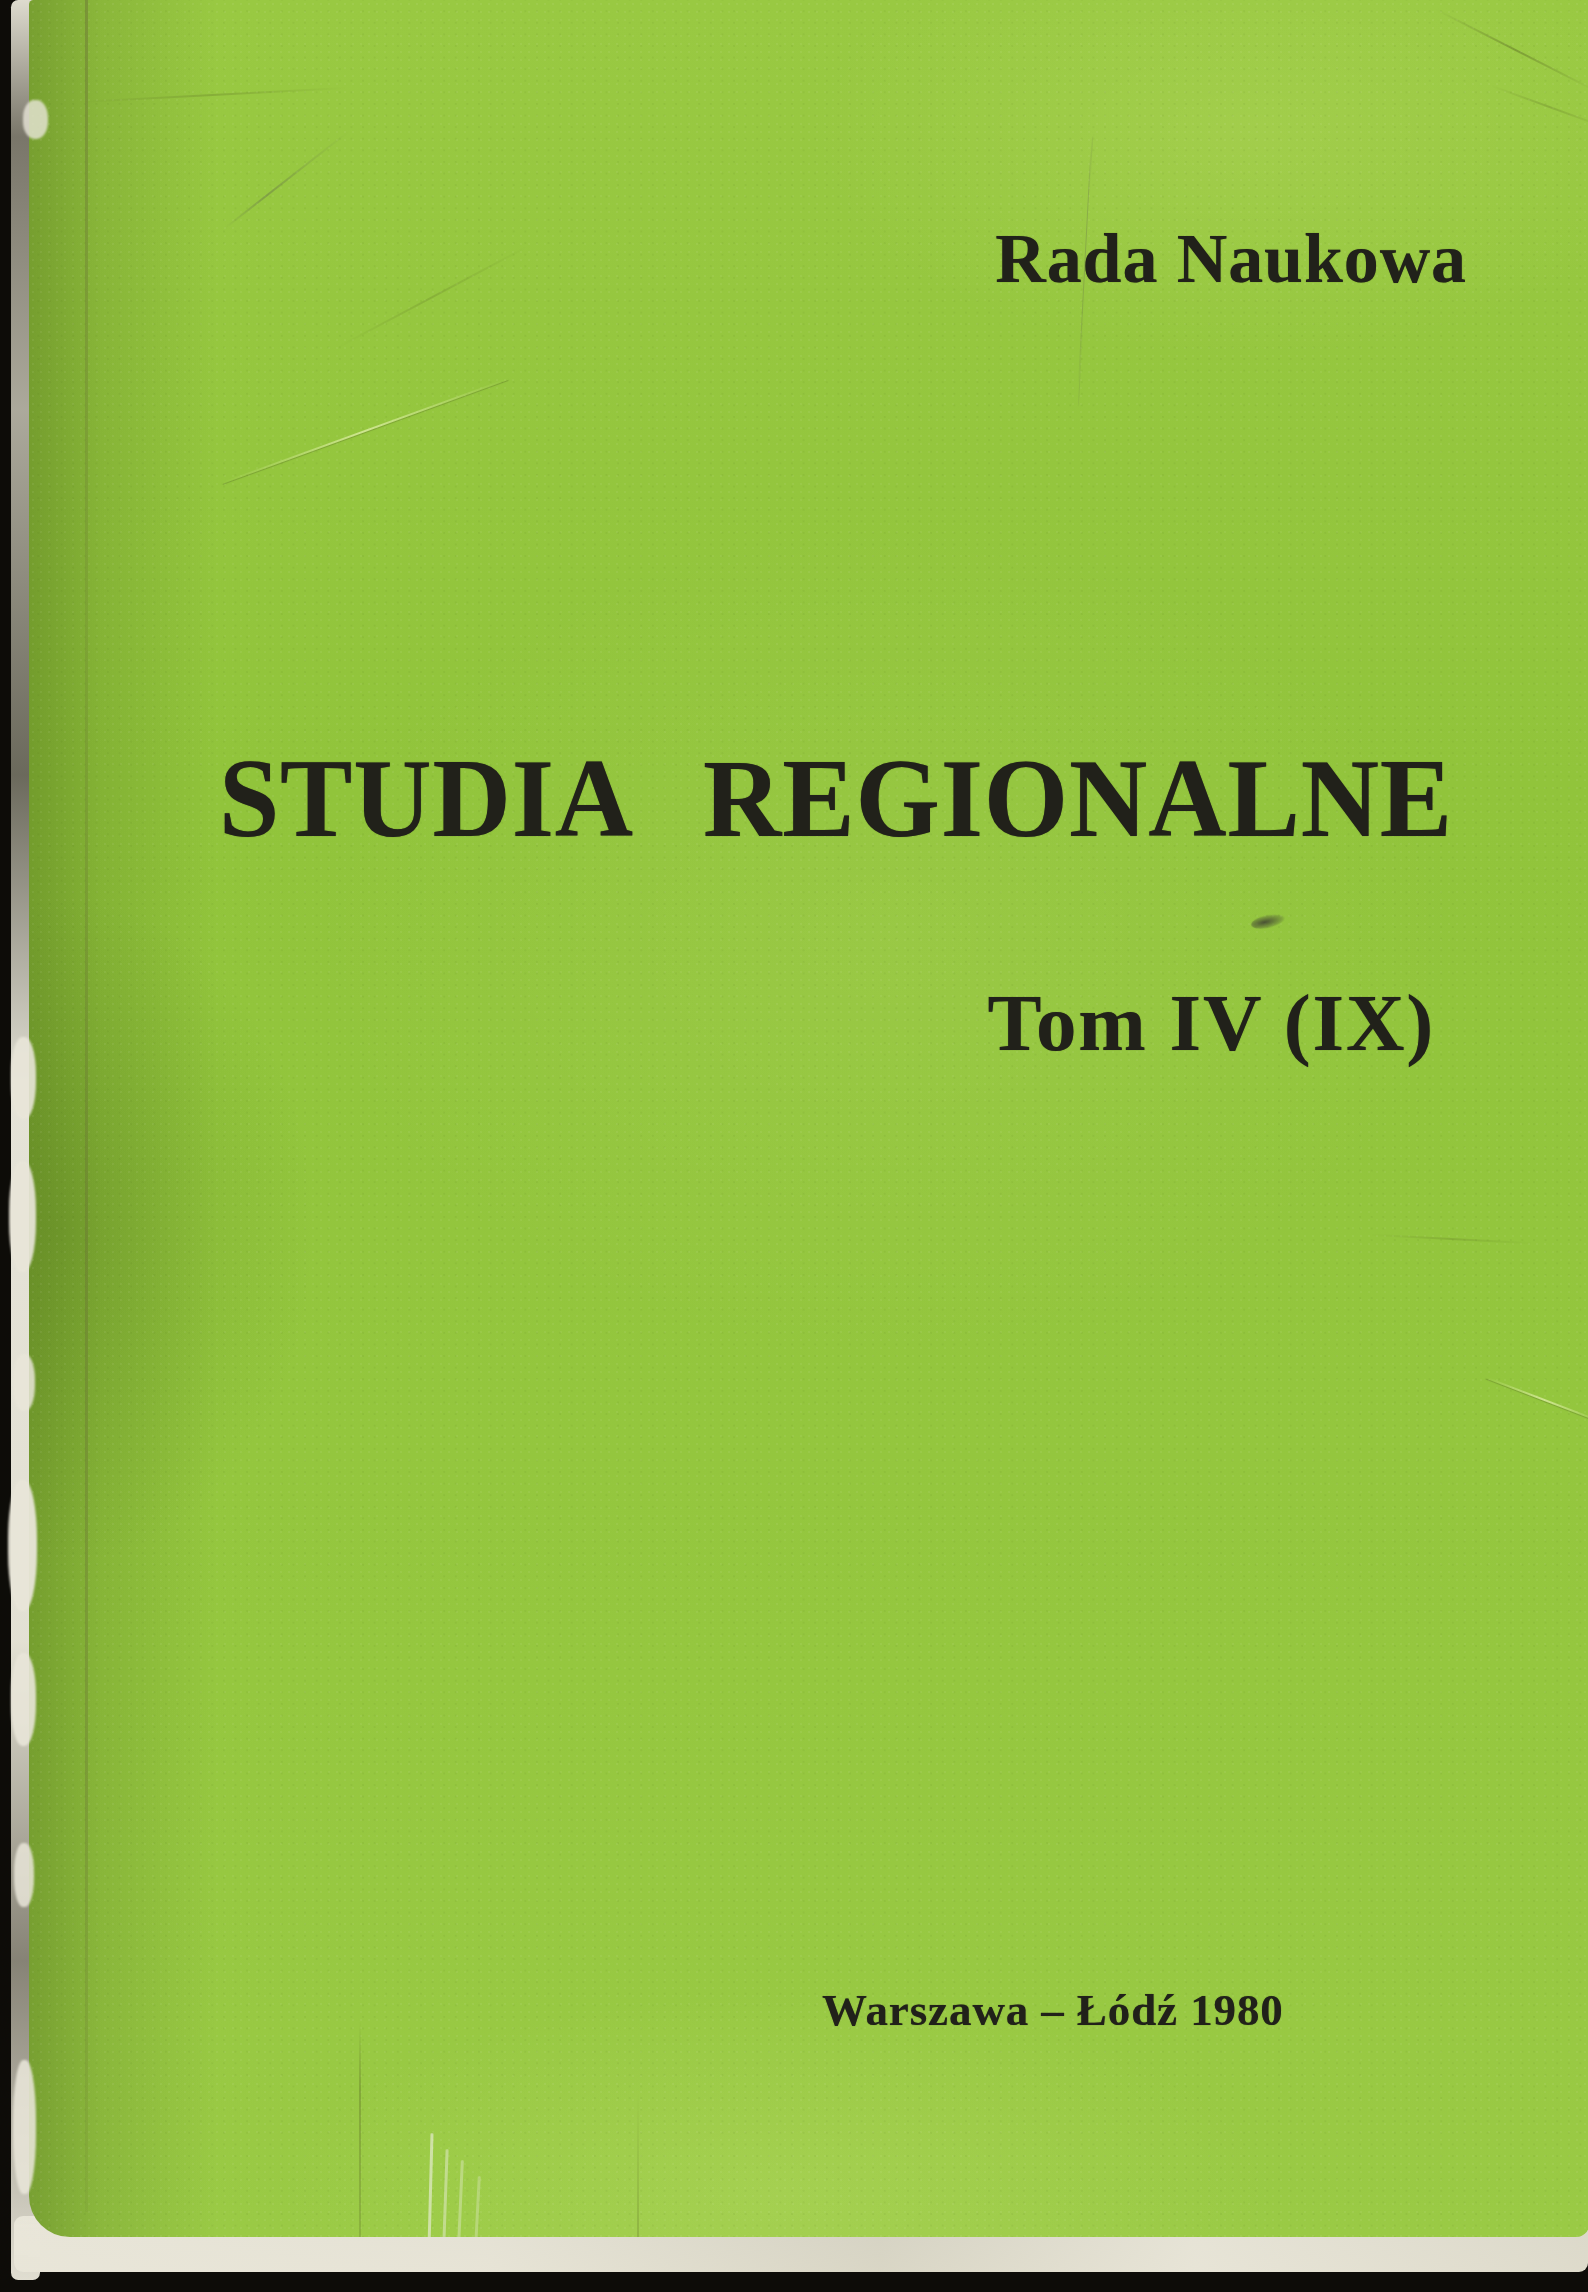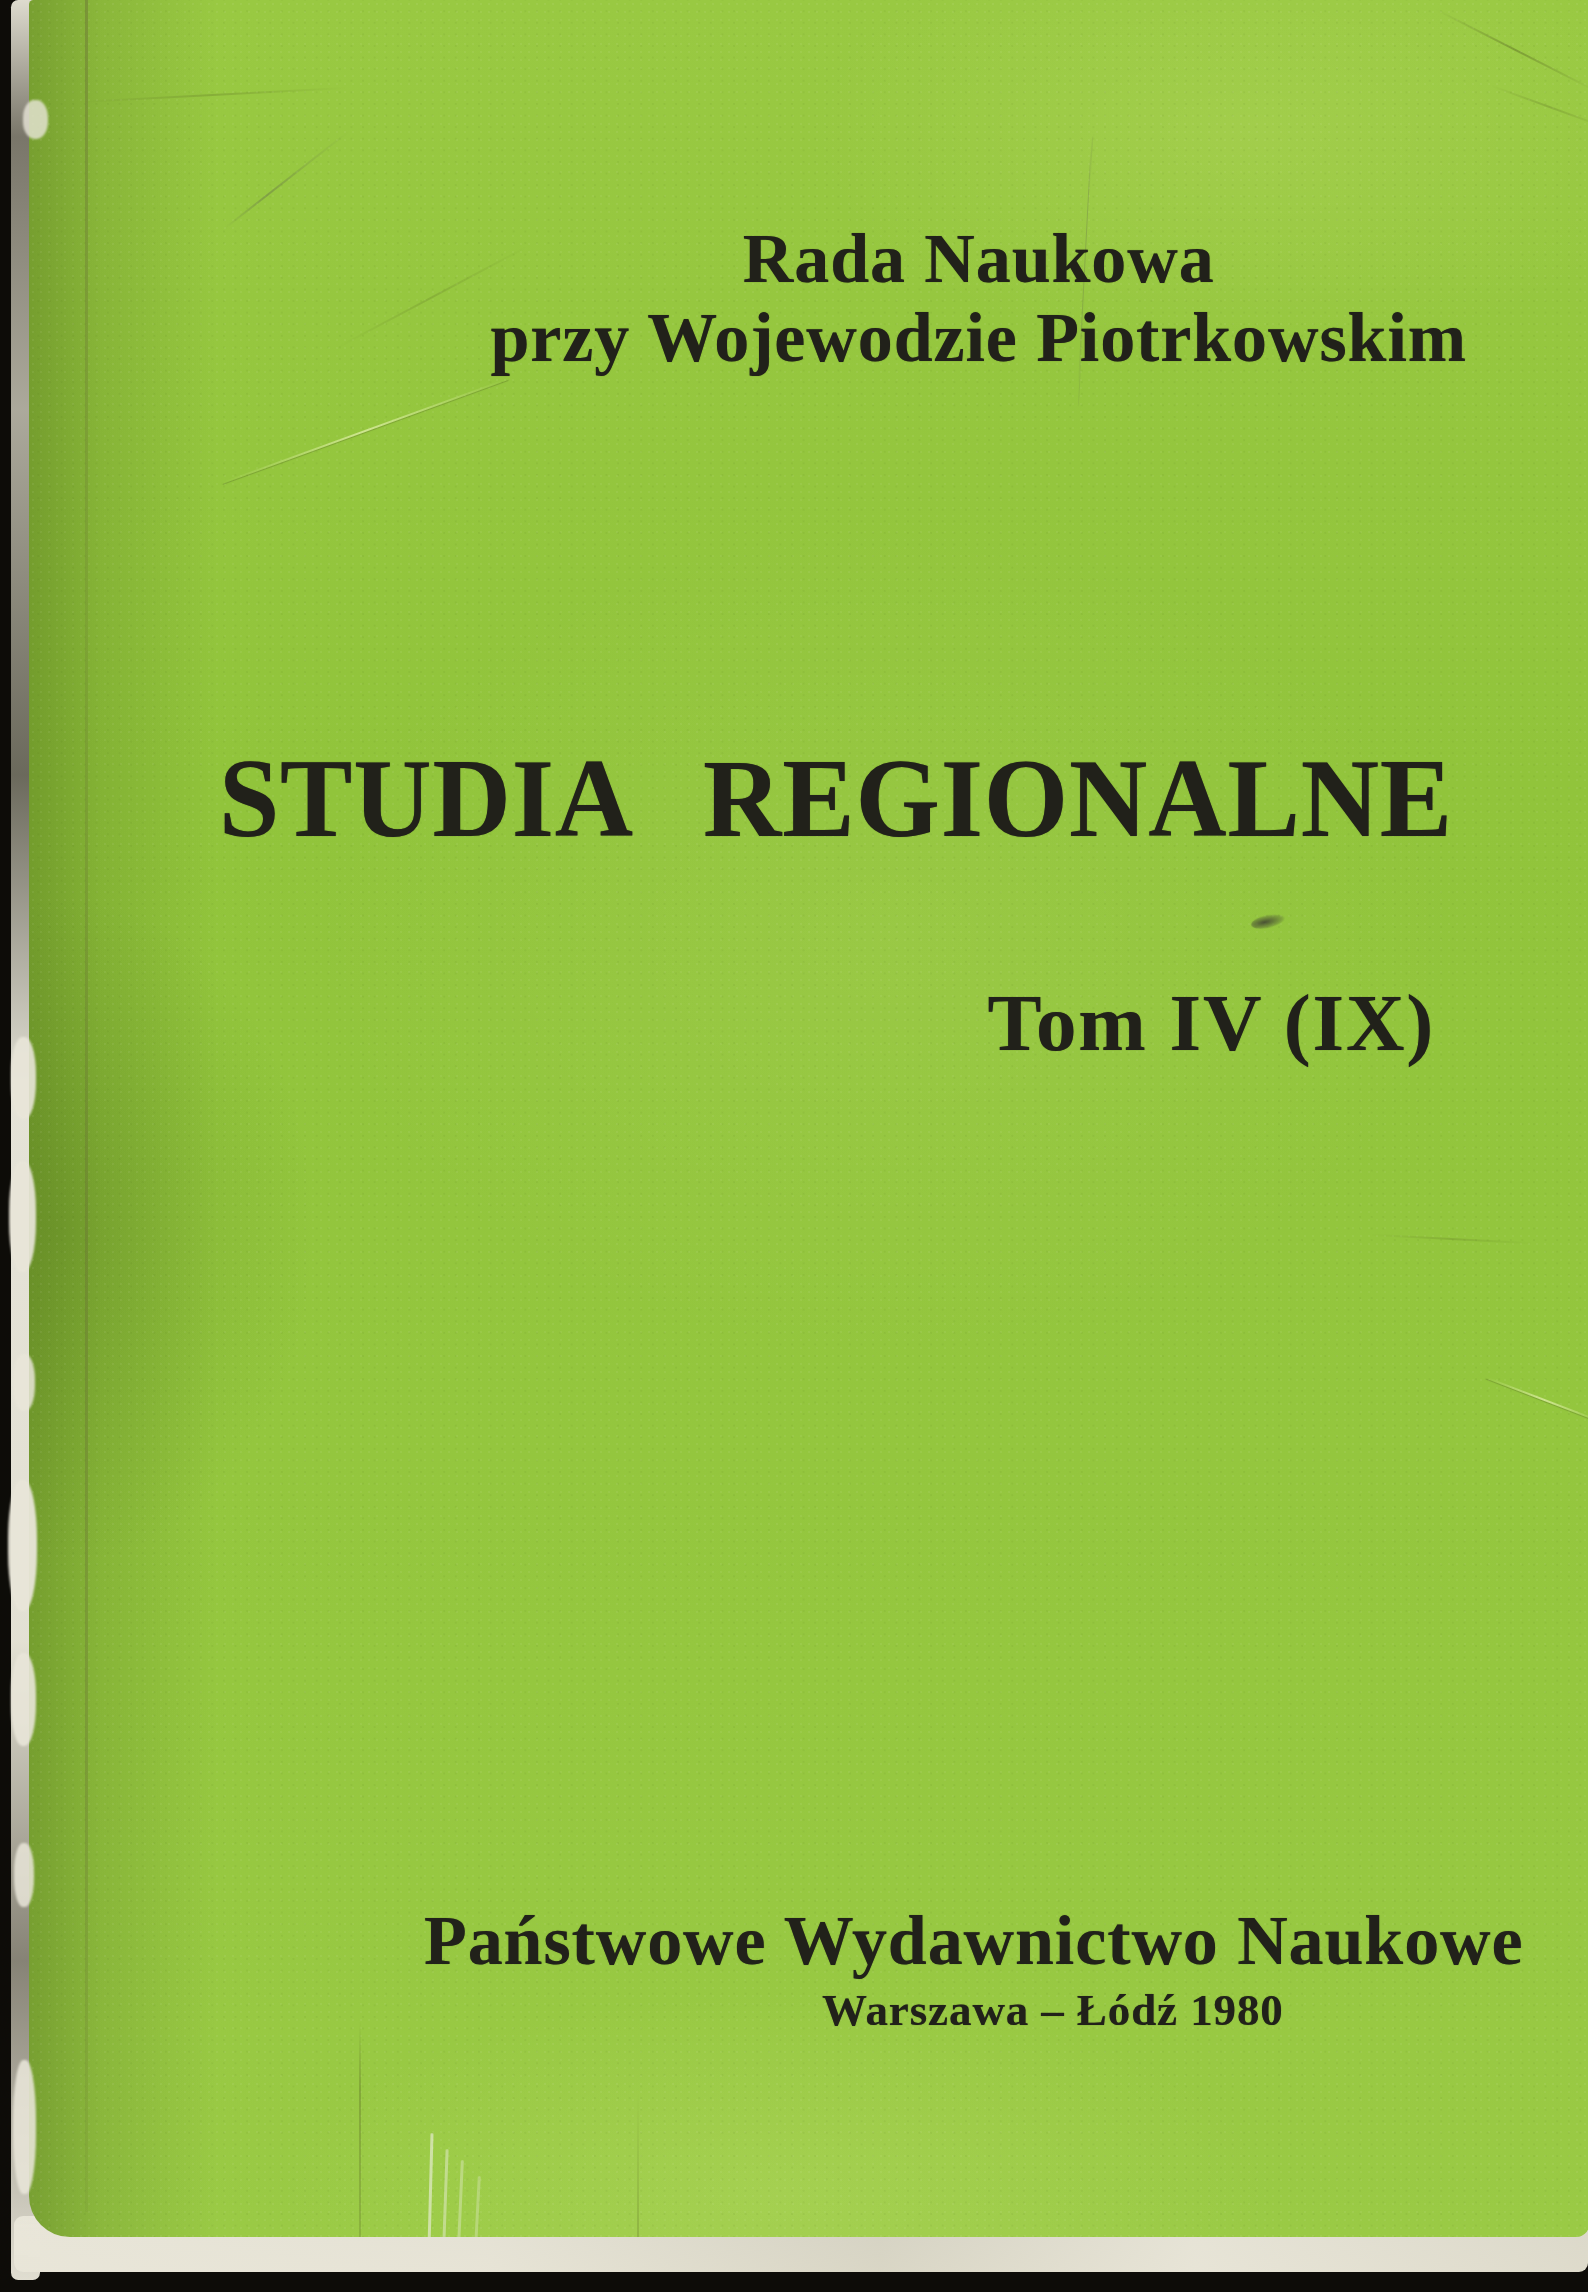--- a/index.html
+++ b/index.html
@@ -150,28 +150,26 @@
     <div class="crease mark-pencil-1"></div>
     <div class="crease mark-pencil-2"></div>
     <div class="crease smudge-tom"></div>
     <div class="scratch s1"></div>
     <div class="scratch s2"></div>
     <div class="scratch s3"></div>
     <div class="scratch s4"></div>
 
     <div class="txt affiliation">
       <div>Rada Naukowa</div>
-      <div>przy Wojewodzie Piotrkowskim</div>
     </div>
 
     <div class="txt title">STUDIA REGIONALNE</div>
 
     <div class="txt volume">Tom IV (IX)</div>
 
-    <div class="txt publisher-name">Państwowe Wydawnictwo Naukowe</div>
     <div class="txt publisher-place">Warszawa – Łódź 1980</div>
 
   </div>
 
   <div class="wear w0"></div>
   <div class="wear w1"></div>
   <div class="wear w2"></div>
   <div class="wear w3"></div>
   <div class="wear w4"></div>
   <div class="wear w5"></div>

